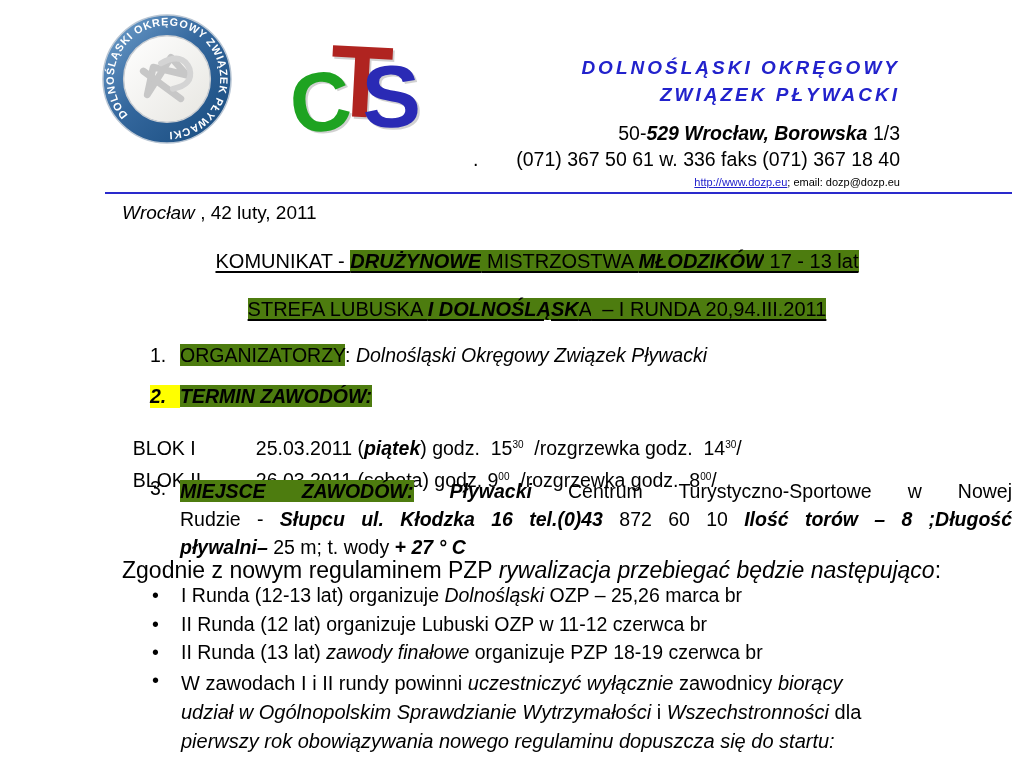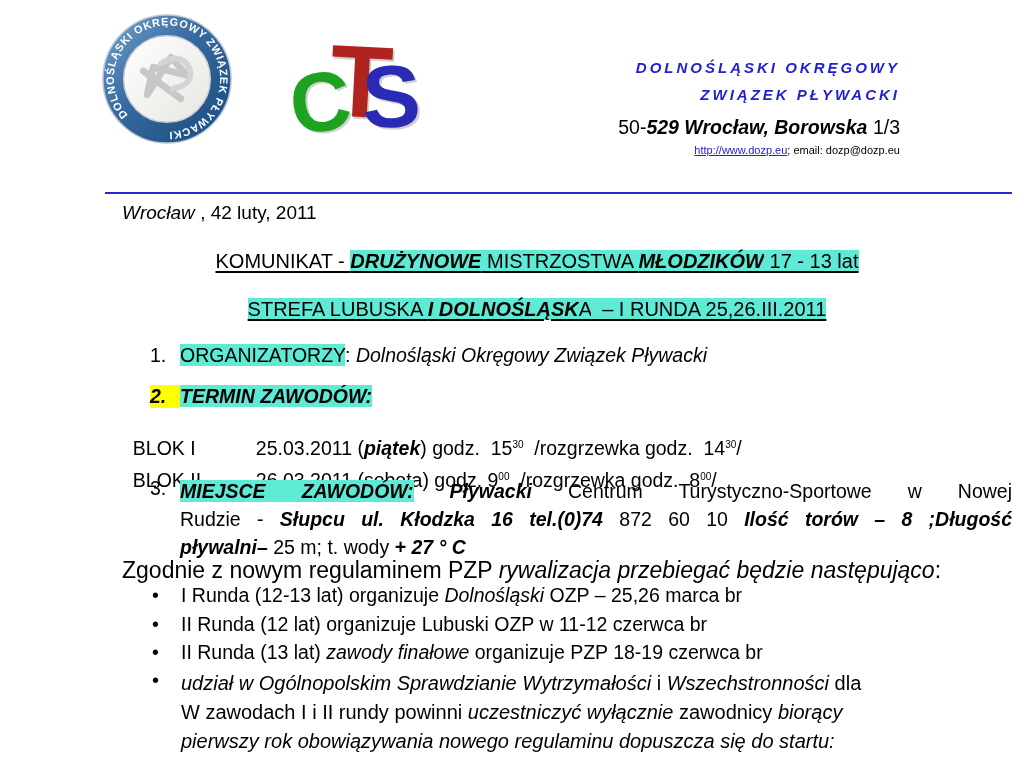--- a/index.html
+++ b/index.html
@@ -3,36 +3,36 @@
 <meta charset="utf-8">
 <style>
   html,body{margin:0;padding:0}
   body{
     width:1024px;height:768px;position:relative;overflow:hidden;
     background:#ffffff;color:#000;
     font-family:"Liberation Sans", sans-serif;
   }
   .b{font-weight:bold}
   .i{font-style:italic}
-  .hl{background:#5eead4}
+  .hl{background:#4d7c0f}
   .link{color:#2222cc;text-decoration:underline}
   .segs{white-space:pre-wrap}
   sup{font-size:10px;line-height:0;vertical-align:7px}
 
   
   .badge{position:absolute;left:100px;top:12px;width:134px;height:134px}
   .cts{position:absolute;left:288px;top:38px;width:145px;height:100px}
   .cts span{position:absolute;font-weight:bold;line-height:1;text-shadow:2px 2px 0 rgba(0,0,0,0.18)}
   .cts .c1{left:2px;top:22px;font-size:84px;transform:rotate(-7deg);z-index:1}
   .cts .c2{left:42px;top:-7px;font-size:102px;transform:rotate(3deg);z-index:2}
   .cts .c3{left:74px;top:15px;font-size:88px;transform:rotate(-2deg);z-index:3}
 
   .hdr{position:absolute;right:124px;top:54px;width:580px;text-align:right}
-  .org{font-size:15px;font-weight:bold;font-style:italic;letter-spacing:3px;line-height:27px}
-  .addr{font-size:19.5px;line-height:26px;margin-top:6px}
+  .org{font-size:19px;font-weight:bold;font-style:italic;letter-spacing:3px;line-height:27px}
+  .addr{font-size:19.5px;line-height:26px;margin-top:12px}
   .phone{font-size:19.5px;line-height:26px}
   .web{font-size:11px;line-height:20px;margin-top:0}
 
   .divider{position:absolute;left:105px;top:192px;width:907px;height:2px;background:#2a2acc}
 
   
   .dateline{position:absolute;left:122px;top:202px;font-size:19px}
 
   .title{position:absolute;left:50px;width:974px;text-align:center;font-size:20px;
          text-decoration:underline;text-underline-offset:3px}
@@ -95,29 +95,30 @@
 <div class="cts">
   <span class="c1" style="color: rgb(30, 163, 33);">C</span>
   <span class="c2" style="color: rgb(176, 36, 32);">T</span>
   <span class="c3" style="color: rgb(42, 42, 181);">S</span>
 </div>
 
 <div class="hdr">
   <div class="org" style="color: rgb(34, 34, 204);">DOLNOŚLĄSKI OKRĘGOWY</div>
   <div class="org" style="color: rgb(34, 34, 204);">ZWIĄZEK PŁYWACKI</div>
   <div class="addr segs"><span>50-</span><span class="b i">529 Wrocław, Borowska</span><span> 1/3</span></div>
+  <div class="phone segs"><span>.       </span><span>(071) 367 50 61 w. 336 faks (071) 367 18 40</span></div>
   <div class="web segs"><span class="link">http://www.dozp.eu</span><span>; email: dozp@dozp.eu</span></div>
 </div>
 
 <div class="divider" style="background: rgb(42, 42, 204);"></div>
 
 <div class="dateline segs"><span class="i">Wrocław </span><span>, 42 luty, 2011</span></div>
 
 <div class="title t1 segs"><span>KOMUNIKAT - </span><span class="b i hl">DRUŻYNOWE</span><span class="hl"> MISTRZOSTWA </span><span class="b i hl">MŁODZIKÓW</span><span class="hl"> 17 - 13 lat</span></div>
-<div class="title t2 segs"><span class="hl">STREFA LUBUSKA </span><span class="b i hl">I DOLNOŚLĄSK</span><span class="hl">A</span><span class="hl">  – I RUNDA 25,26.III.2011</span></div>
+<div class="title t2 segs"><span class="hl">STREFA LUBUSKA </span><span class="b i hl">I DOLNOŚLĄSK</span><span class="hl">A</span><span class="hl">  – I RUNDA 20,94.III.2011</span></div>
 
 <div class="item it1">
   <span class="num">1.</span>
   <span class="segs"><span class="hl">ORGANIZATORZY</span><span>: </span><span class="i">Dolnośląski Okręgowy Związek Pływacki</span></span>
 </div>
 
 <div class="item it2">
   <span class="num">2.</span>
   <span class="segs"><span class="b i hl">TERMIN ZAWODÓW:</span></span>
 </div>
@@ -126,21 +127,21 @@
   <span class="lbl">BLOK I</span><span class="segs"><span>25.03.2011 (</span><span class="b i">piątek</span><span>) godz.  15</span><sup>30</sup><span>  /rozgrzewka godz.  14</span><sup>30</sup><span>/</span></span>
 </div>
 <div class="blok bk2 segs">
   <span class="lbl">BLOK II</span><span class="segs"><span>26.03.2011 (sobota) godz. 9</span><sup>00</sup><span>  /rozgrzewka godz.  8</span><sup>00</sup><span>/</span></span>
 </div>
 
 <div class="item it3">
   <span class="num">3.</span>
   <span class="body">
     <div class="jline"><span class="b i hl">MIEJSCE ZAWODÓW:</span><span> </span><span class="b i">Pływacki</span><span> Centrum Turystyczno-Sportowe w Nowej</span></div>
-    <div class="jline"><span>Rudzie - </span><span class="b i">Słupcu ul. Kłodzka 16 tel.(0)74</span><span> 872 60 10 </span><span class="b i">Ilość torów – 8 ;Długość</span></div>
+    <div class="jline"><span>Rudzie - </span><span class="b i">Słupcu ul. Kłodzka 16 tel.(0)43</span><span> 872 60 10 </span><span class="b i">Ilość torów – 8 ;Długość</span></div>
     <div class="lline"><span class="b i">pływalni–</span><span> 25 m; t. wody </span><span class="b i">+ 27 ° C</span></div>
   </span>
 </div>
 
 <div class="para segs"><span>Zgodnie z nowym regulaminem PZP </span><span class="i">rywalizacja przebiegać będzie następująco</span><span>:</span></div>
 
 <div class="bullets">
   <div class="brow">
     <span class="mark">•</span>
     <span class="segs"><span>I Runda (12-13 lat) organizuje </span><span class="i">Dolnośląski</span><span> OZP – 25,26 marca br</span></span>
@@ -151,17 +152,17 @@
   </div>
   <div class="brow">
     <span class="mark">•</span>
     <span class="segs"><span>II Runda (13 lat) </span><span class="i">zawody finałowe</span><span> organizuje PZP 18-19 czerwca br</span></span>
   </div>
 </div>
 
 <div class="b4">
   <span class="mark">•</span>
   <span class="body">
+    <div class="lline segs"><span>W zawodach I i II rundy powinni </span><span class="i">uczestniczyć wyłącznie</span><span> zawodnicy </span><span class="i">biorący</span></div>
     <div class="lline segs"><span class="i">udział w Ogólnopolskim Sprawdzianie Wytrzymałości</span><span> i </span><span class="i">Wszechstronności</span><span> dla</span></div>
-    <div class="lline segs"><span>W zawodach I i II rundy powinni </span><span class="i">uczestniczyć wyłącznie</span><span> zawodnicy </span><span class="i">biorący</span></div>
     <div class="lline segs"><span class="i">pierwszy rok obowiązywania nowego regulaminu dopuszcza się do startu:</span></div>
   </span>
 </div>
 
 </body></html>

